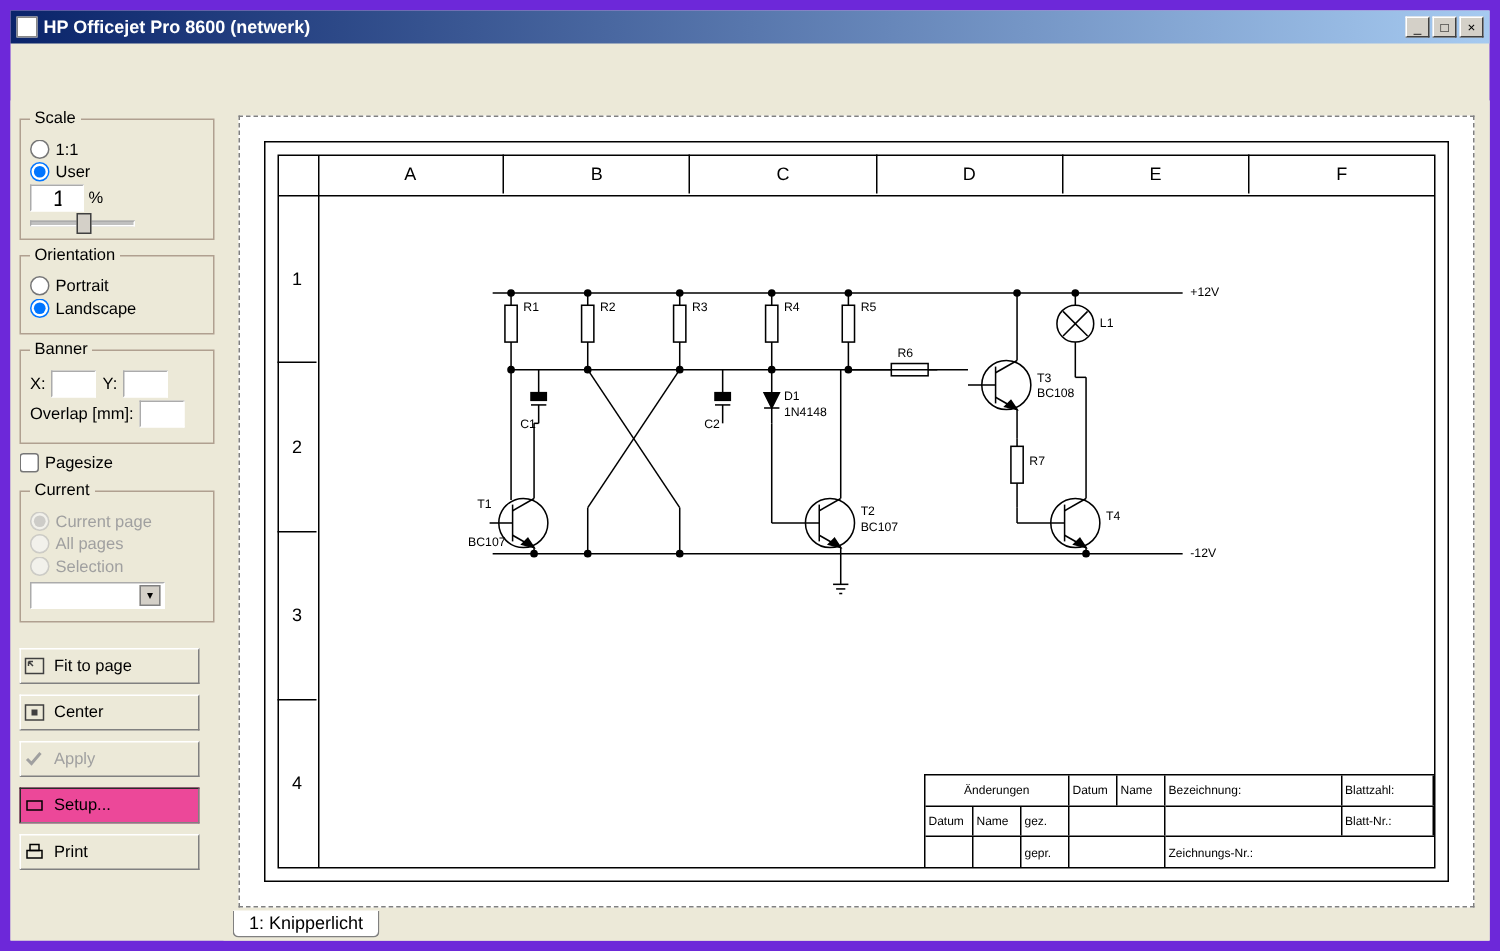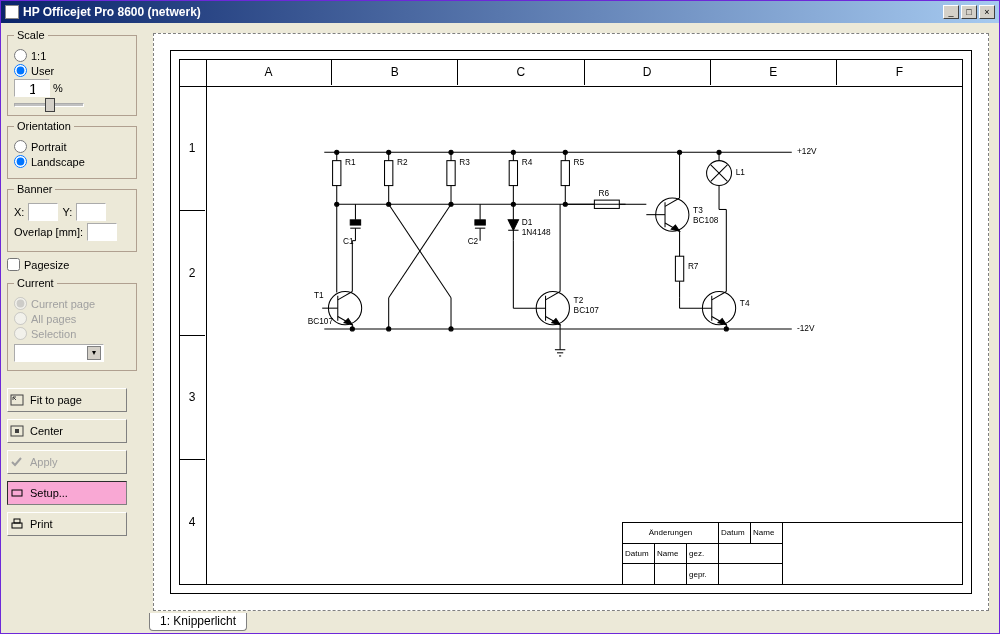--- a/index.html
+++ b/index.html
@@ -1,38 +1,38 @@
 <!DOCTYPE html>
 <html><head>
 <meta charset="utf-8">
 <style>
   * { box-sizing: border-box; margin: 0; padding: 0; }
   body { font-family: Tahoma, Arial, sans-serif; font-size: 11px; background: #ece9d8; width: 1000px; height: 634px; overflow: hidden; }
-  .window { width: 1000px; height: 634px; display: flex; flex-direction: column; border: 1px solid #6d28d9; }
+  .window { width: 1000px; height: 634px; display: flex; flex-direction: column; border: 7px solid #6d28d9; gap: 38px; }
   .titlebar { height: 22px; background: linear-gradient(to right, #0a246a, #a6caf0); color: #fff; display: flex; align-items: center; padding: 0 4px; font-size: 12px; }
   .titlebar .title-icon { width: 14px; height: 14px; background: #fff; border: 1px solid #888; margin-right: 4px; }
   .titlebar .title-text { flex: 1; font-weight: bold; }
   .titlebar .win-buttons { display: flex; gap: 2px; }
   .titlebar .win-btn { width: 16px; height: 14px; background: #d4d0c8; border: 1px solid #fff; border-right-color: #404040; border-bottom-color: #404040; font-size: 9px; line-height: 12px; text-align: center; color: #000; cursor: pointer; }
   .client { flex: 1; display: flex; background: #ece9d8; position: relative; }
   .help-btn { position: absolute; top: 2px; right: 4px; font-size: 11px; text-decoration: underline; color: #000; cursor: pointer; }
   .sidebar { width: 142px; padding: 6px; display: flex; flex-direction: column; gap: 4px; }
   fieldset { border: 1px solid #b0a090; padding: 6px 6px 8px 6px; }
   legend { padding: 0 3px; }
   .radio-row, .check-row { display: flex; align-items: center; gap: 4px; margin: 2px 0; }
   .radio-row input, .check-row input { margin: 0; }
   .spin-row { display: flex; align-items: center; gap: 3px; margin-top: 2px; }
   .spin { width: 36px; height: 18px; border: 1px inset #fff; background: #fff; padding: 0 14px; font-size: 15px; }
   .slider-track { width: 70px; height: 4px; background: #c0c0c0; border: 1px inset #fff; margin-top: 6px; position: relative; }
   .slider-thumb { width: 10px; height: 14px; background: #d4d0c8; border: 1px solid #404040; position: absolute; top: -6px; left: 30px; }
   .banner-row { display: flex; gap: 4px; align-items: center; margin: 2px 0; }
   .drop { width: 90px; height: 18px; border: 1px inset #fff; background: #fff; display: flex; align-items: center; padding: 0 2px; margin-top: 4px; }
   .drop-btn { width: 14px; height: 14px; background: #d4d0c8; border: 1px solid #808080; margin-left: auto; text-align: center; font-size: 8px; line-height: 12px; }
   .btn { width: 120px; height: 24px; background: #ece9d8; border: 1px solid #fff; border-right-color: #808080; border-bottom-color: #808080; display: flex; align-items: center; gap: 6px; padding: 0 2px; cursor: pointer; margin-top: 3px; }
-  .btn.active { border: 1px inset #808080; background: #f9a8d4; }
+  .btn.active { border: 1px inset #808080; background: #ec4899; }
   .btn-icon { width: 14px; height: 12px; display: inline-block; }
   .disabled { color: #a0a0a0; }
   .preview-area { flex: 1; background: #ece9d8; padding: 10px 10px 22px 10px; position: relative; }
   .dashed-outer { width: 100%; height: 100%; border: 1px dashed #808080; background: #fff; position: relative; padding: 16px; }
   .sheet { width: 100%; height: 100%; border: 1px solid #000; position: relative; }
   .sheet-inner { position: absolute; inset: 8px; border: 1px solid #000; }
   .col-labels { position: absolute; top: -1px; left: 26px; right: 0; height: 26px; display: flex; }
   .col-lbl { flex: 1; border-right: 1px solid #000; text-align: center; line-height: 26px; font-size: 12px; }
   .col-lbl:last-child { border-right: none; }
   .row-labels { position: absolute; top: 26px; left: -1px; width: 26px; bottom: 0; display: flex; flex-direction: column; }
@@ -376,20 +376,33 @@
                   <div class="tb-cell narrow">gez.</div>
                   <div class="tb-cell"></div>
                 </div>
                 <div class="tb-row">
                   <div class="tb-cell narrow"></div>
                   <div class="tb-cell narrow"></div>
                   <div class="tb-cell narrow">gepr.</div>
                   <div class="tb-cell"></div>
                 </div>
               </div>
+              <div class="tb-right">
+                <div class="tb-right-row">
+                  <div class="tb-cell" style="flex:2">Bezeichnung:</div>
+                  <div class="tb-cell">Blattzahl:</div>
+                </div>
+                <div class="tb-right-row">
+                  <div class="tb-cell" style="flex:2;border-bottom:none"></div>
+                  <div class="tb-cell">Blatt-Nr.:</div>
+                </div>
+                <div class="tb-right-row">
+                  <div class="tb-cell" style="border-right:none">Zeichnungs-Nr.:</div>
+                </div>
+              </div>
             </div>
 
           </div>
         </div>
       </div>
     </div>
 
     <div class="tab-strip">
       <div class="tab">1: Knipperlicht</div>
     </div>

